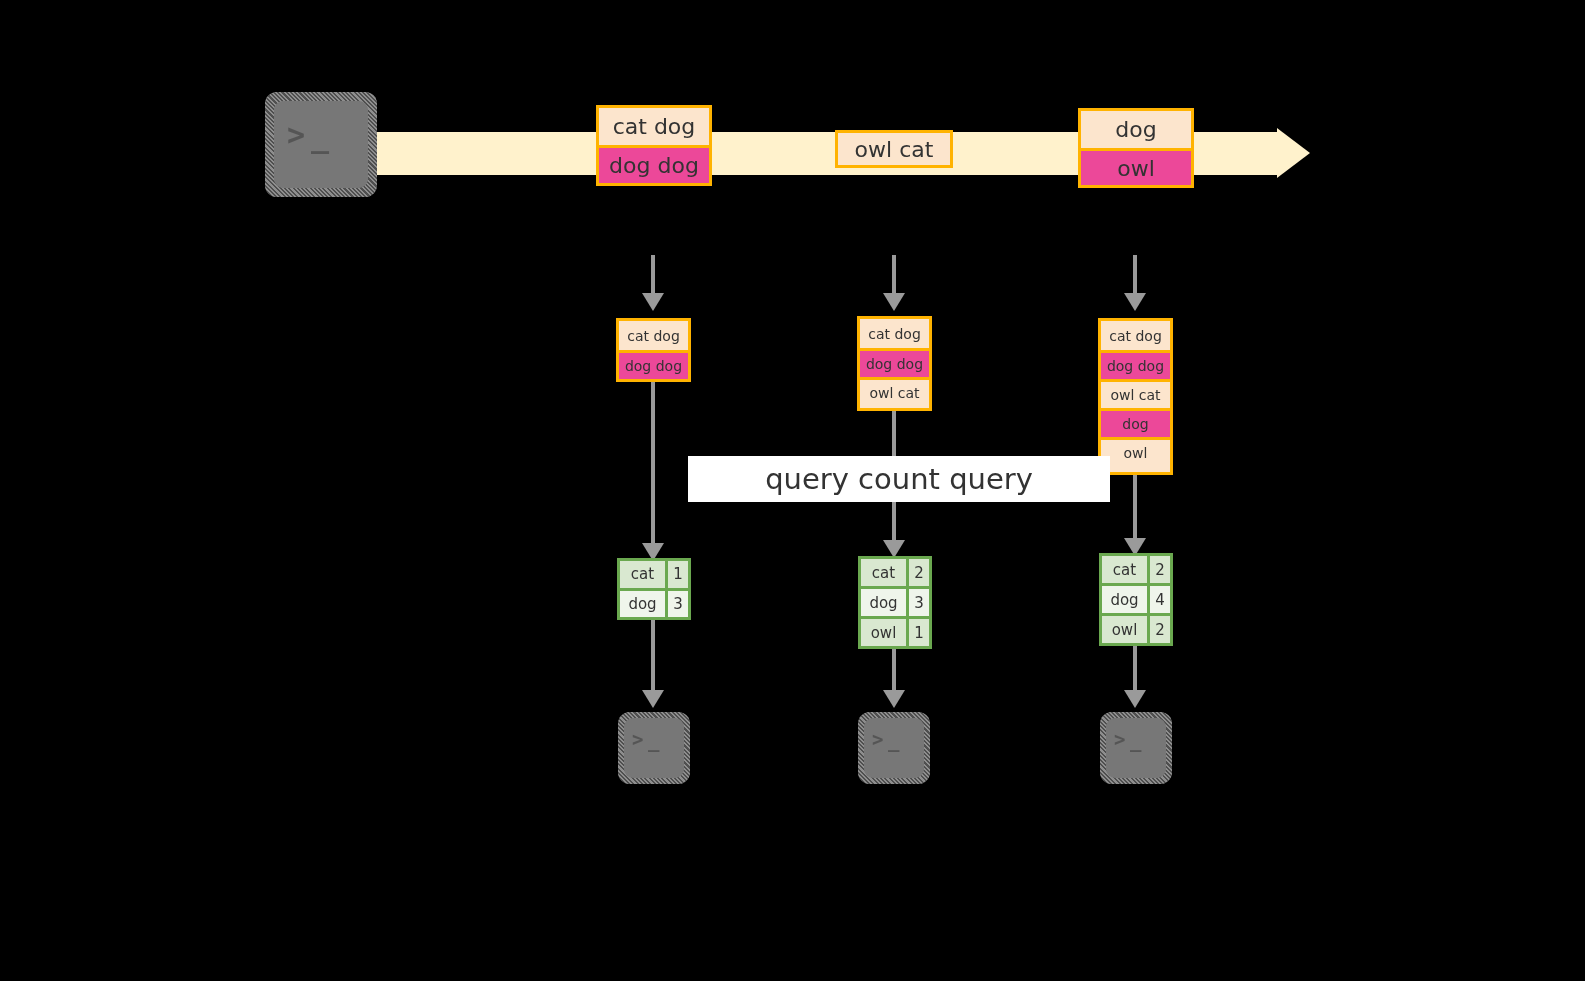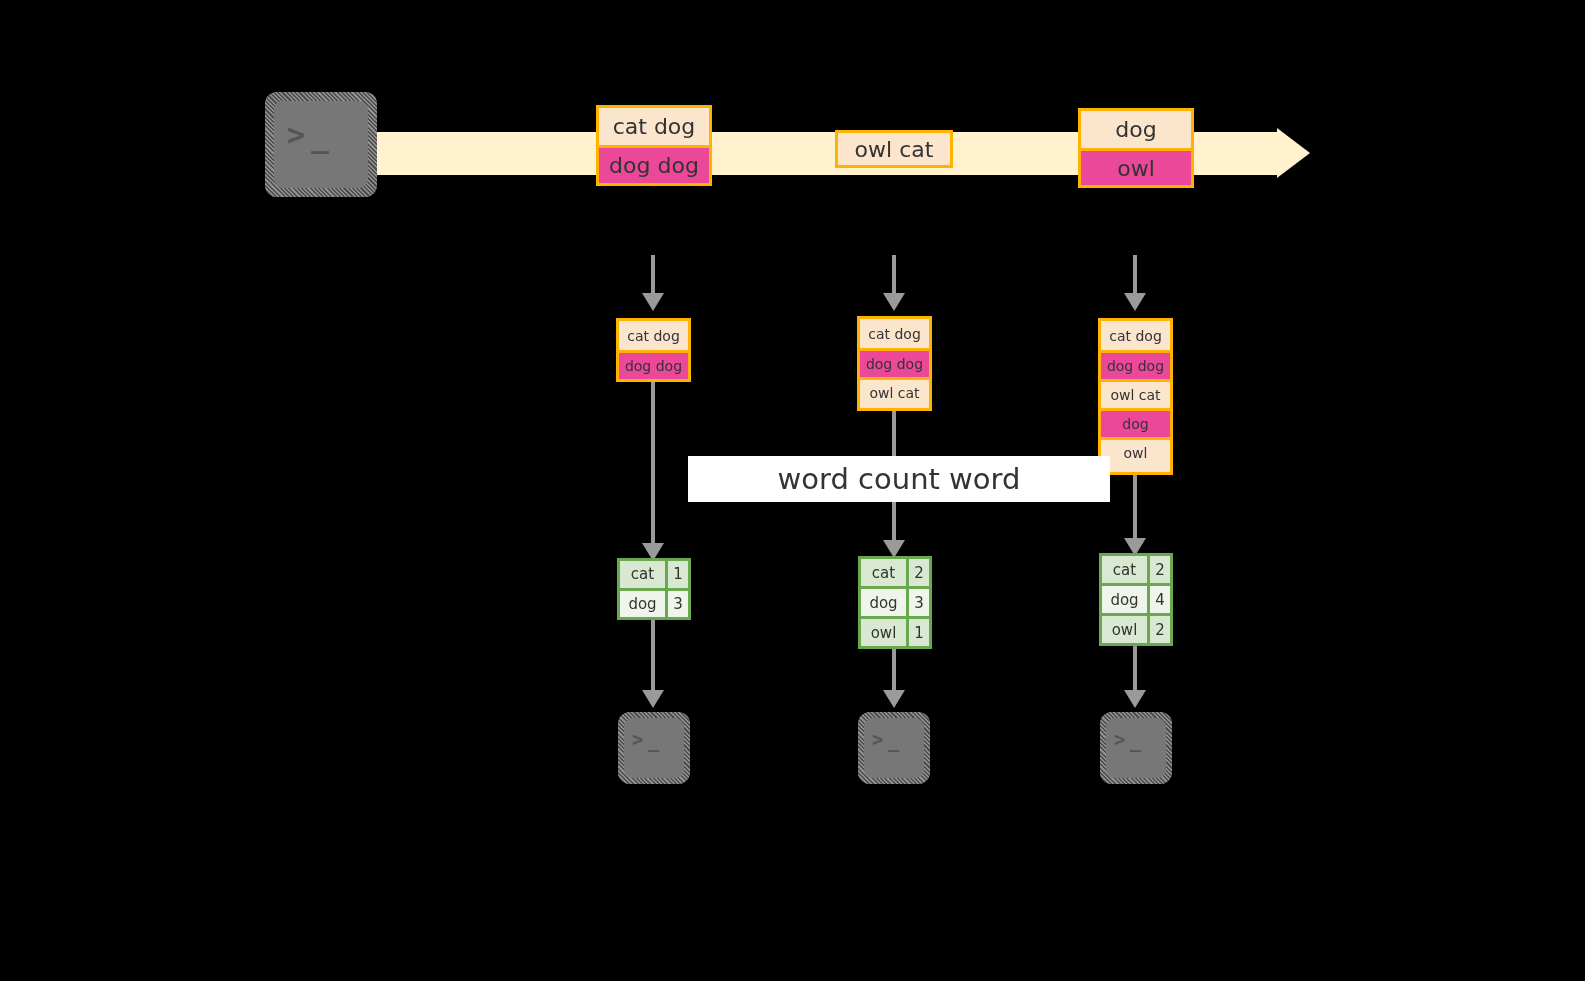--- a/index.html
+++ b/index.html
@@ -276,15 +276,15 @@
   <div class="conn-line" style="left:1133px; top:646px; height:51px;"></div>
   <div class="conn-head" style="left:1124px; top:690px;"></div>
 
   <div class="terminal" style="left:1100px; top:712px; width:72px; height:72px; border:0;">
     <div class="terminal-hatch"></div>
     <div class="terminal-inner" style="left:6px; top:6px; right:6px; bottom:6px;"></div>
     <div class="terminal-glyph" style="left:14px; top:18px; font-size:19px;">&gt;</div>
     <div class="terminal-glyph" style="left:30px; top:19px; font-size:19px;">_</div>
   </div>
 
-  <div class="qlabel" style="left:688px; top:456px; width:422px; height:46px; font-size:29px;">word count word</div>
+  <div class="qlabel" style="left:688px; top:456px; width:422px; height:46px; font-size:29px;">query count query</div>
 
 </div>
 
 </body></html>

